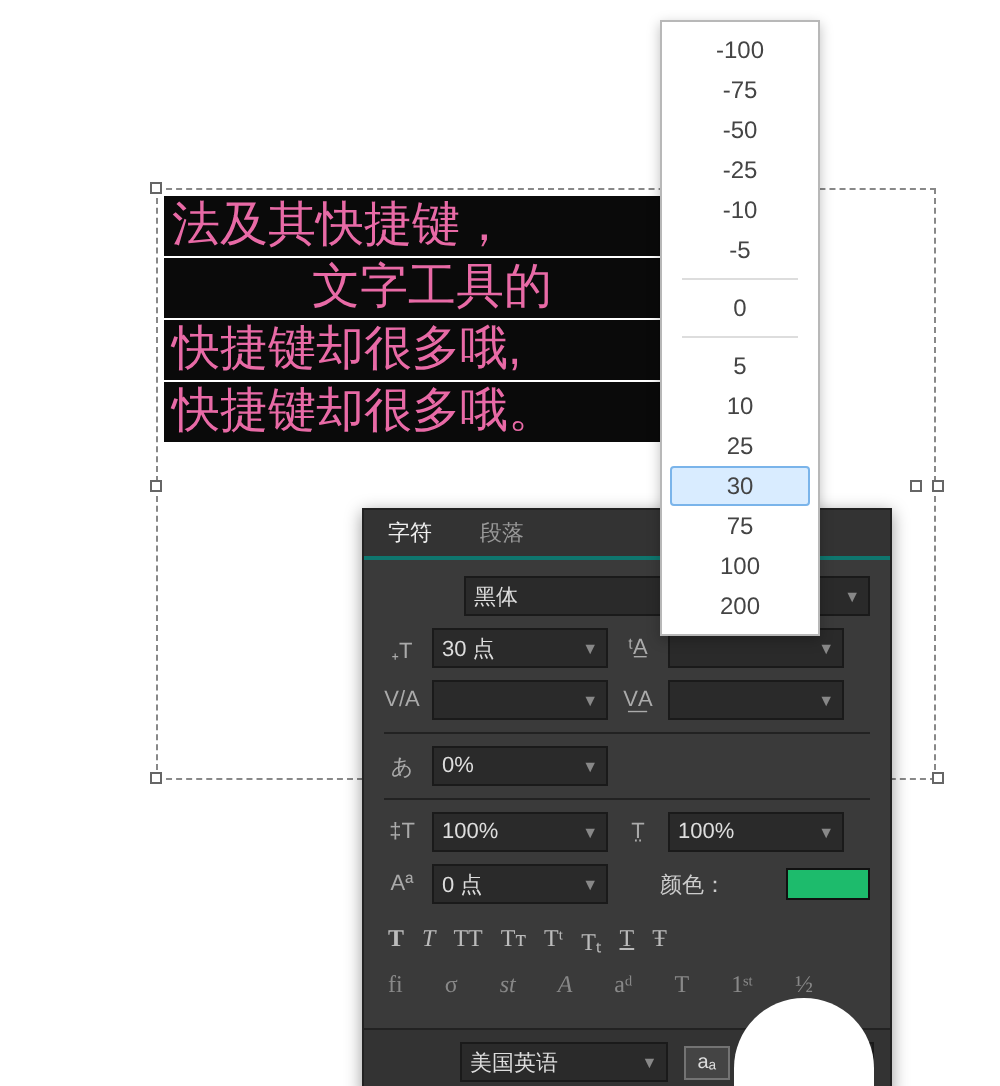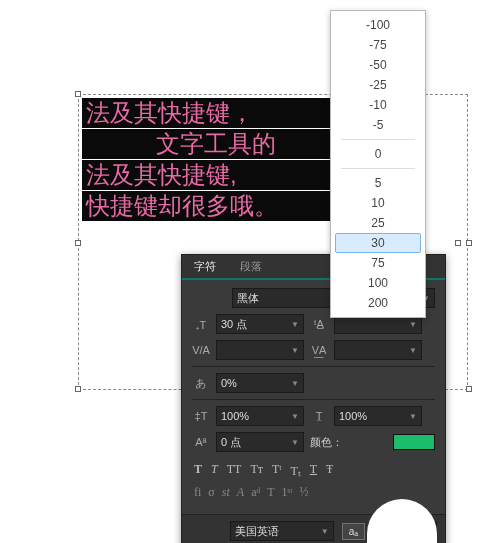--- a/index.html
+++ b/index.html
@@ -114,21 +114,21 @@
   .typestyles {
     display: flex;
     gap: 9px;
     padding: 4px 2px;
     color: #bbb;
     font-family: Georgia, serif;
   }
   .typestyles span, .otrow span { font-size: 12px; cursor: pointer; }
   .otrow {
     display: flex;
-    gap: 7px;
+    gap: 21px;
     padding: 2px 2px 4px 2px;
     color: #888;
     font-family: Georgia, serif;
   }
   .bottom-row {
     display: flex;
     align-items: center;
     gap: 8px;
     background: #333;
     padding: 6px 8px;
@@ -144,21 +144,21 @@
     background: #2a2a2a;
     color: #aaa;
   }
   .aa-toggle div.on { background: #444; color: #ddd; }
 
   
   .dropdown {
     position: absolute;
     left: 330px;
     top: 10px;
-    width: 96px;
+    width: 80px;
     background: #fff;
     border: 1px solid #b8b8b8;
     box-shadow: 0 2px 6px rgba(0,0,0,.25);
     font-size: 12px;
     color: #444;
     padding: 4px 0;
   }
   .dropdown .item {
     padding: 3px 0;
     text-align: center;
@@ -193,21 +193,21 @@
 <div class="handle" style="left:75px; top:91px"></div>
 <div class="handle" style="left:75px; top:240px"></div>
 <div class="handle" style="left:75px; top:386px"></div>
 <div class="handle" style="left:466px; top:386px"></div>
 <div class="handle" style="left:466px; top:240px"></div>
 <div class="handle" style="left:455px; top:240px"></div>
 
 <div class="text-block">
   <span class="row">法及其快捷键，</span>
   <span class="row indent">文字工具的</span>
-  <span class="row">法及其快捷键,</span>
+  <span class="row">快捷键却很多哦,</span>
   <span class="row">快捷键却很多哦。</span>
 </div>
 
 <div class="char-panel">
   <div class="tabs">
     <div class="tab active">字符</div>
     <div class="tab">段落</div>
   </div>
   <div class="panel-body">
     <div class="prow">
@@ -260,21 +260,21 @@
         <span class="val">100%</span>
         <span class="dd">▼</span>
       </div>
     </div>
     <div class="prow">
       <span class="ico-stand">Aª</span>
       <div class="field w80">
         <span class="val">0 点</span>
         <span class="dd">▼</span>
       </div>
-      <span style="flex:1;text-align:left;padding-right:4px">颜色：</span>
+      <span style="flex:1;text-align:center;padding-right:4px">颜色：</span>
       <div class="swatch"></div>
     </div>
     <div class="typestyles">
       <span style="font-weight:bold">T</span>
       <span style="font-style:italic">T</span>
       <span>TT</span>
       <span>Tᴛ</span>
       <span>Tᵗ</span>
       <span>Tₜ</span>
       <span style="text-decoration:underline">T</span>

